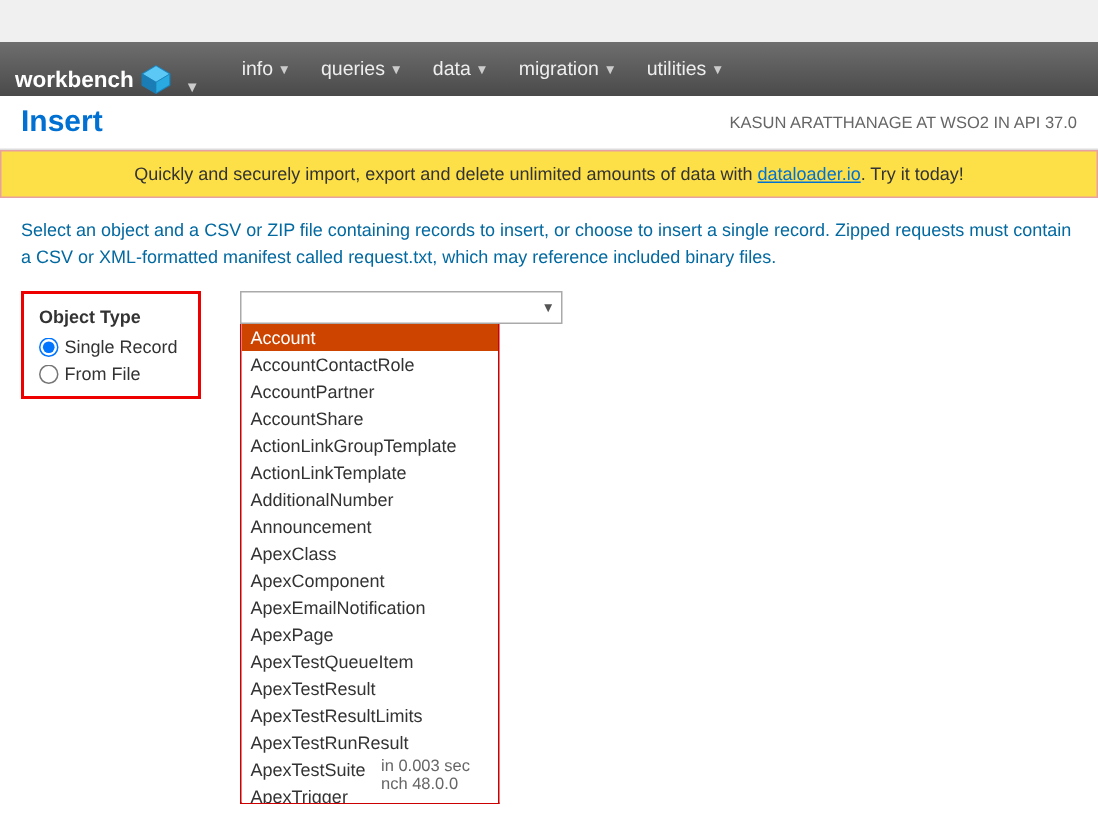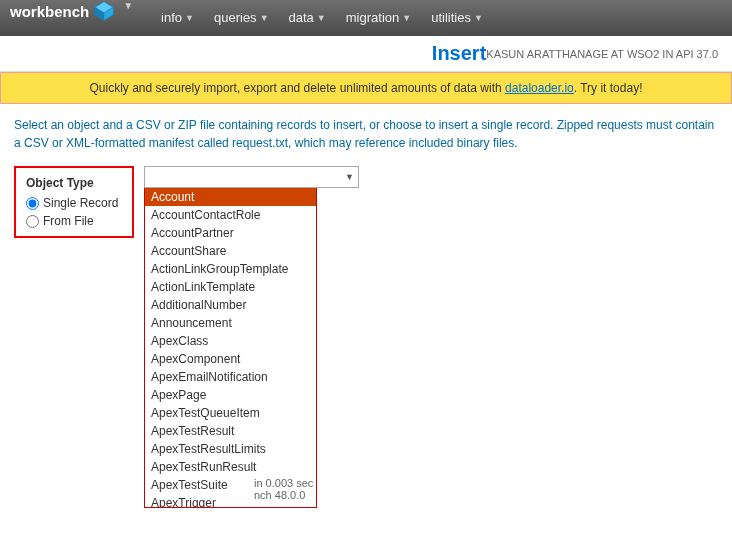--- a/index.html
+++ b/index.html
@@ -9,23 +9,24 @@
       background: #f0f0f0;
       width: 732px;
       min-height: 554px;
       color: #333;
     }
 
     
     .topnav {
       background: linear-gradient(to bottom, #6e6e6e, #4a4a4a);
       display: flex;
-      align-items: flex-start;
+      align-items: flex-end;
       padding: 0 10px;
       height: 36px;
+      margin-top: 28px;
     }
     .topnav-logo {
       display: flex;
       align-items: center;
       color: white;
       font-size: 15px;
       font-weight: bold;
       margin-right: 6px;
     }
     .cube-icon {
@@ -57,21 +58,21 @@
       line-height: 36px;
     }
     .topnav-menu li .nav-arrow { font-size: 9px; color: #ccc; }
 
     
     .page-header {
       background: #fff;
       border-bottom: 1px solid #ddd;
       padding: 6px 14px;
       display: flex;
-      justify-content: flex-end;
+      justify-content: space-between;
       align-items: center;
     }
     .page-title {
       color: #0070d2;
       font-size: 20px;
       font-weight: bold;
     }
     .page-user {
       font-size: 11px;
       color: #666;
@@ -101,21 +102,21 @@
     .description {
       font-size: 12px;
       color: #0369a1;
       line-height: 1.5;
       margin-bottom: 14px;
     }
 
     
     .form-area {
       display: flex;
-      gap: 0;
+      gap: 16px;
       align-items: flex-start;
     }
 
     
     .object-type-box {
       border: 2px solid #e00;
       padding: 8px 10px;
       width: 120px;
       min-width: 120px;
       margin-right: 10px;

